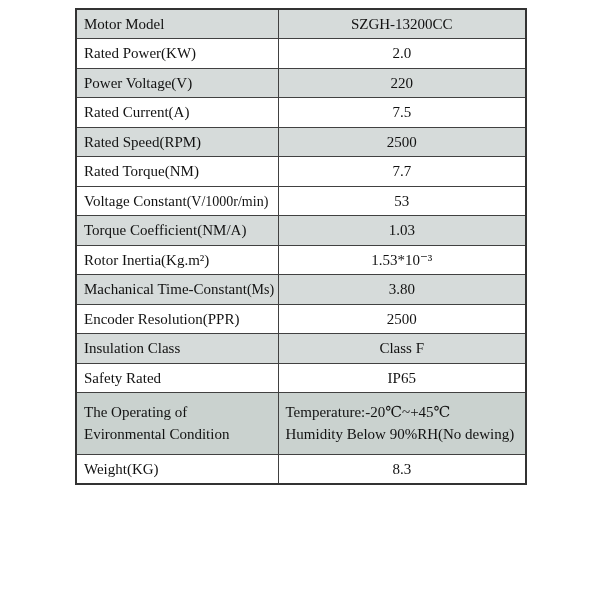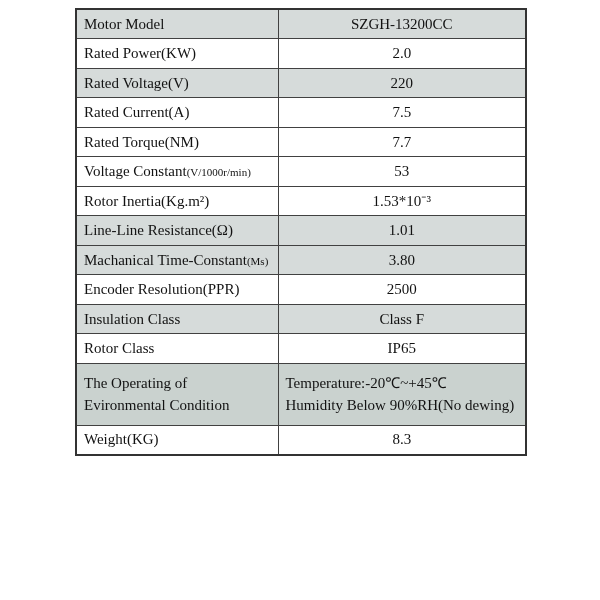--- a/index.html
+++ b/index.html
@@ -26,28 +26,27 @@
   col.c-value{width:248px;}
   td{
     border:1px solid var(--border);
     height:29.5px;
     padding:0 7px;
     font-size:15px;
     line-height:1.1;
     overflow:hidden;
     white-space:nowrap;
     background:var(--row-white);
-    font-family:Liberation Serif, serif;
   }
   tr.shaded td{background:var(--shaded);}
   tr.tall td{background:var(--tall);height:62px;}
   td.label-cell{text-align:left;}
   td.value-cell{text-align:center;}
   td.value-cell.left{text-align:left;}
-  .note{font-size:11px;}
+  .note{font-size:14px;}
   .two-line{
     display:flex;flex-direction:column;justify-content:space-around;
     height:44px;
   }
 </style>
 </head>
 <body>
 
 <div class="canvas">
   <table class="spec">
@@ -58,57 +57,61 @@
     <tbody id="spec-body">
         <tr class="shaded">
           <td class="label-cell"><span>Motor Model</span></td>
           <td class="value-cell"><span>SZGH-13200CC</span></td>
         </tr>
         <tr>
           <td class="label-cell"><span>Rated Power(KW)</span></td>
           <td class="value-cell"><span>2.0</span></td>
         </tr>
         <tr class="shaded">
-          <td class="label-cell"><span>Rated Voltage(V)</span></td>
+          <td class="label-cell"><span>Power Voltage(V)</span></td>
           <td class="value-cell"><span>220</span></td>
         </tr>
         <tr>
           <td class="label-cell"><span>Rated Current(A)</span></td>
           <td class="value-cell"><span>7.5</span></td>
+        </tr>
+        <tr class="shaded">
+          <td class="label-cell"><span>Rated Speed(RPM)</span></td>
+          <td class="value-cell"><span>2500</span></td>
         </tr>
         <tr>
           <td class="label-cell"><span>Rated Torque(NM)</span></td>
           <td class="value-cell"><span>7.7</span></td>
         </tr>
         <tr>
           <td class="label-cell"><span>Voltage Constant</span><span class="note">(V/1000r/min)</span></td>
           <td class="value-cell"><span>53</span></td>
         </tr>
+        <tr class="shaded">
+          <td class="label-cell"><span>Torque Coefficient(NM/A)</span></td>
+          <td class="value-cell"><span>1.03</span></td>
+        </tr>
         <tr>
           <td class="label-cell"><span>Rotor Inertia(Kg.m²)</span></td>
           <td class="value-cell"><span>1.53*10⁻³</span></td>
-        </tr>
-        <tr class="shaded">
-          <td class="label-cell"><span>Line-Line Resistance(Ω)</span></td>
-          <td class="value-cell"><span>1.01</span></td>
         </tr>
         <tr class="shaded">
           <td class="label-cell"><span>Machanical Time-Constant</span><span class="note">(Ms)</span></td>
           <td class="value-cell"><span>3.80</span></td>
         </tr>
         <tr>
           <td class="label-cell"><span>Encoder Resolution(PPR)</span></td>
           <td class="value-cell"><span>2500</span></td>
         </tr>
         <tr class="shaded">
           <td class="label-cell"><span>Insulation Class</span></td>
           <td class="value-cell"><span>Class F</span></td>
         </tr>
         <tr>
-          <td class="label-cell"><span>Rotor Class</span></td>
+          <td class="label-cell"><span>Safety Rated</span></td>
           <td class="value-cell"><span>IP65</span></td>
         </tr>
         <tr class="tall">
           <td class="label-cell">
             <div class="two-line">
               <div>The Operating of</div>
               <div>Evironmental Condition</div>
             </div>
           </td>
           <td class="value-cell left">

